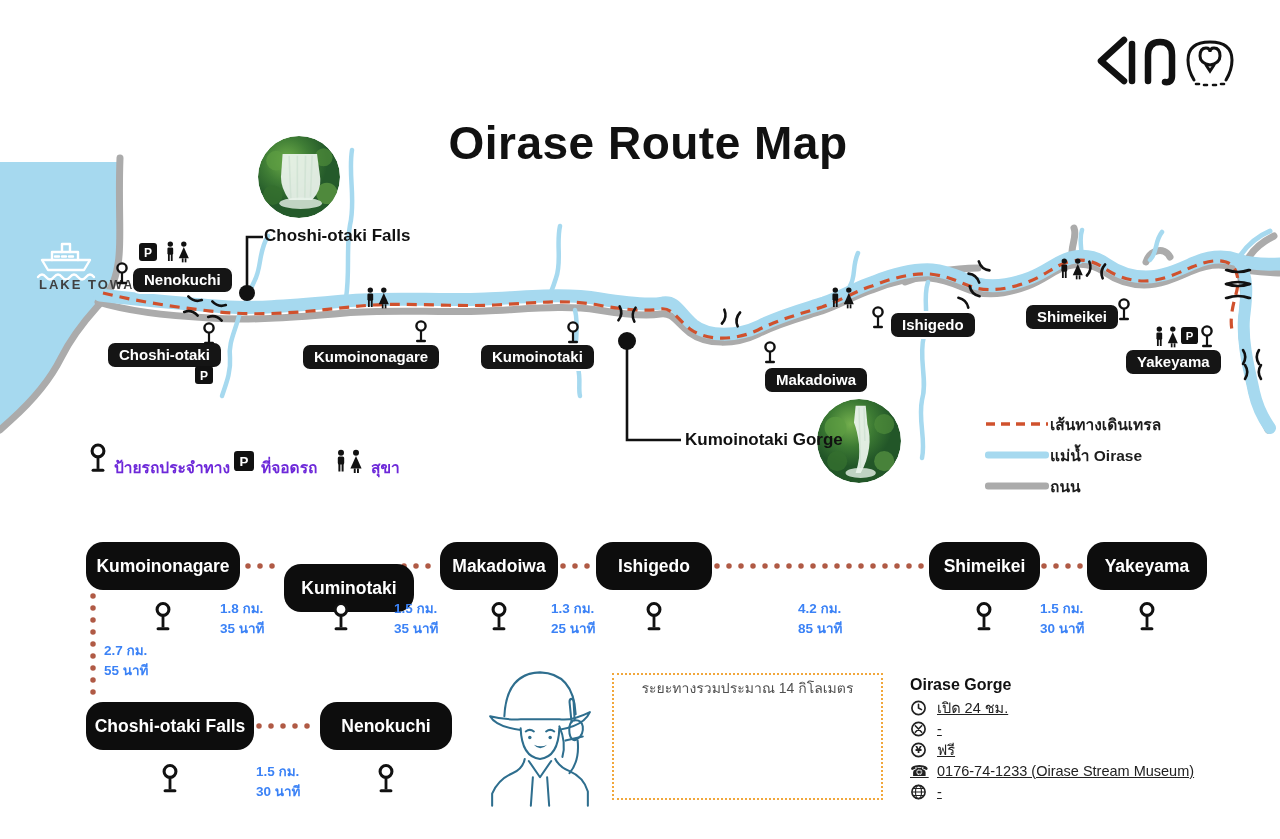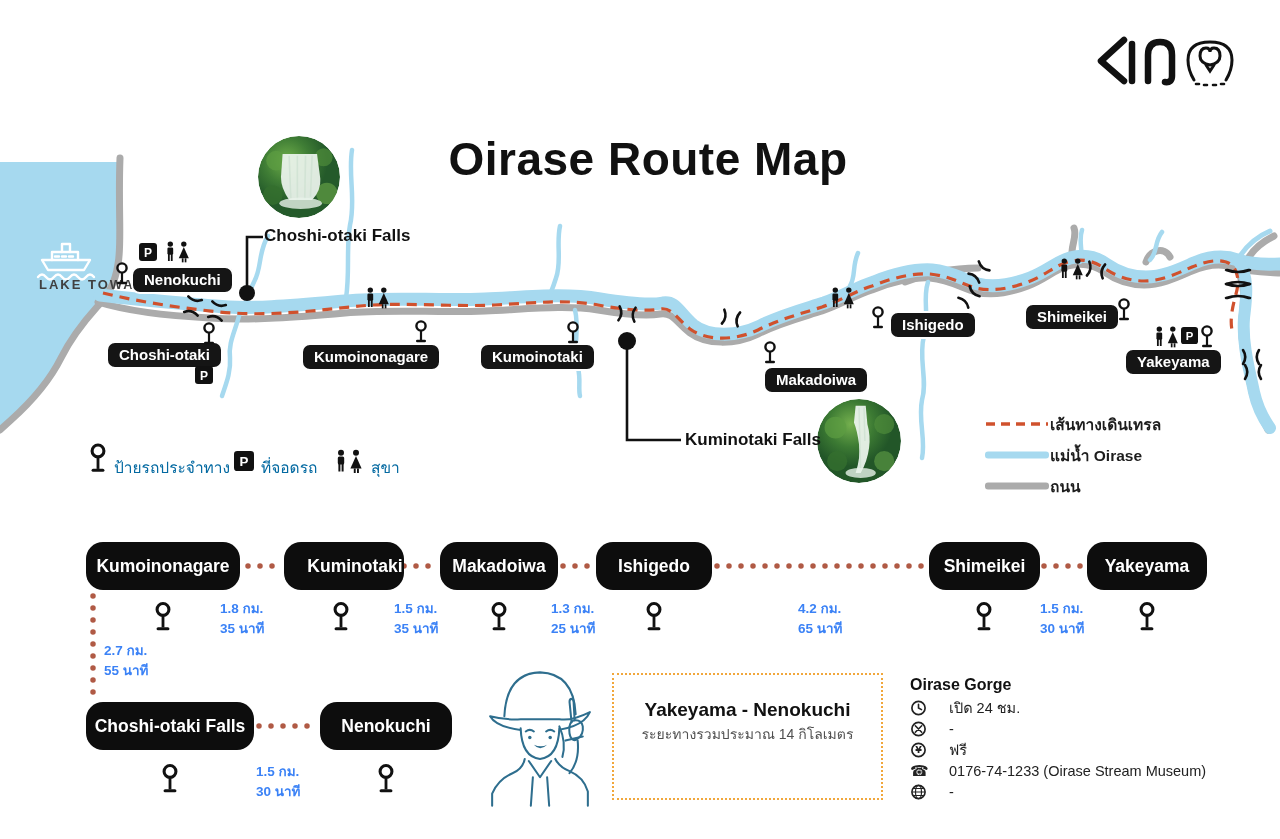--- a/index.html
+++ b/index.html
@@ -1,35 +1,35 @@
 <!DOCTYPE html>
 <html><head>
 <meta charset="utf-8">
 <style>
   html,body{margin:0;padding:0;background:#fff;}
   .canvas{position:relative;width:1280px;height:839px;background:#ffffff;overflow:hidden;
           font-family:"Liberation Sans",sans-serif;color:#1a1a1a;}
   .abs{position:absolute;}
   svg{display:block;}
-  .page-title{left:0;right:0;top:132px;text-align:center;font-size:46px;font-weight:800;letter-spacing:.5px;color:#111;padding-left:16px;}
+  .page-title{left:0;right:0;top:116px;text-align:center;font-size:46px;font-weight:800;letter-spacing:.5px;color:#111;padding-left:16px;}
   .lake-label{color:#404040;font-size:13px;font-weight:700;letter-spacing:2px;padding-left:25px;}
   .pill{background:#151515;color:#fff;font-weight:700;font-size:15px;line-height:1.2;
         padding:3px 11px;border-radius:9px;white-space:nowrap;border:2px solid #fff;}
   .callout-label{font-size:17px;font-weight:700;color:#111;white-space:nowrap;}
   .bpill{background:#0d0d0d;color:#fff;border-radius:17px;height:48px;display:flex;align-items:center;
          justify-content:center;font-weight:700;font-size:17.5px;white-space:nowrap;}
   .dist{font-size:13.5px;font-weight:700;color:#3b82f6;line-height:1.5;white-space:nowrap;}
   .legend-row{display:flex;align-items:center;height:20px;}
   .legend-label{font-size:15.5px;font-weight:700;color:#1d1d1d;white-space:nowrap;}
-  .iconlegend-label{font-size:15.5px;font-weight:400;color:#0369a1;white-space:nowrap;}
+  .iconlegend-label{font-size:15.5px;font-weight:700;color:#6d28d9;white-space:nowrap;}
   .summary-box{border:2px dotted #f1a73c;width:271px;height:127px;box-sizing:border-box;text-align:center;}
   .summary-title{font-size:19px;font-weight:700;margin-top:24px;color:#111;}
   .summary-line{font-size:14px;color:#4f4f4f;line-height:1.6;margin-top:2px;}
   .venue-name{font-size:16px;font-weight:700;color:#111;}
-  .vrow{display:flex;align-items:center;gap:22px;height:21px;font-size:14.5px;color:#222;white-space:nowrap;}
+  .vrow{display:flex;align-items:center;gap:10px;height:21px;font-size:14.5px;color:#222;white-space:nowrap;text-decoration:underline;}
   .vglyph{font-size:15px;line-height:1;width:17px;text-align:center;}
   .photo{border-radius:50%;overflow:hidden;}
 </style>
 </head>
 <body>
 
 <div class="canvas">
 
   <svg class="abs" style="left:0;top:0;" width="1280" height="839" viewBox="0 0 1280 839">
 
@@ -184,21 +184,21 @@
     <circle cx="22" cy="34" r="13" fill="#5d9c41" opacity=".7"></circle>
     <circle cx="80" cy="30" r="12" fill="#4e8c3a" opacity=".7"></circle>
     <circle cx="24" cy="74" r="12" fill="#356f2e" opacity=".8"></circle>
     <circle cx="80" cy="74" r="12" fill="#63a046" opacity=".6"></circle>
     <path d="M46,8 L58,8 L60,30 Q64,44 62,58 Q60,74 52,88 L46,88 Q52,70 50,54 Q48,38 44,28 Z" fill="#eef5ef" opacity=".93"></path>
     <path d="M50,10 L52,86 M56,10 L57,50" stroke="#cfe2d2" stroke-width="1.8" opacity=".8"></path>
     <ellipse cx="52" cy="88" rx="18" ry="6" fill="#e8f2ea" opacity=".8"></ellipse>
   </svg>
 
   <div class="abs callout-label" style="left:264px;top:226px;">Choshi-otaki Falls</div>
-  <div class="abs callout-label" style="left:685px;top:430px;">Kuminotaki Falls</div>
+  <div class="abs callout-label" style="left:685px;top:430px;">Kumoinotaki Gorge</div>
 
   <div class="abs pill" style="left:131px;top:266px;">Nenokuchi</div>
   <div class="abs pill" style="left:106px;top:341px;">Choshi-otaki</div>
   <div class="abs pill" style="left:301px;top:343px;">Kumoinonagare</div>
   <div class="abs pill" style="left:479px;top:343px;">Kumoinotaki</div>
   <div class="abs pill" style="left:763px;top:366px;">Makadoiwa</div>
   <div class="abs pill" style="left:889px;top:311px;">Ishigedo</div>
   <div class="abs pill" style="left:1024px;top:303px;">Shimeikei</div>
   <div class="abs pill" style="left:1124px;top:348px;">Yakeyama</div>
 
@@ -343,21 +343,21 @@
       <rect x="4.4" y="14" width="2" height="8"></rect>
       <rect x="7.6" y="14" width="2" height="8"></rect>
       <circle cx="22" cy="3.2" r="3"></circle>
       <path d="M22,6.5 L16.4,19 H27.6 Z"></path>
       <rect x="19.8" y="19" width="1.9" height="4.5"></rect>
       <rect x="23" y="19" width="1.9" height="4.5"></rect>
     </svg>
   <div class="abs iconlegend-label" style="left:371px;top:455px;">สุขา</div>
 
   <div class="abs bpill" style="left:86px;top:542px;width:154px;">Kumoinonagare</div>
-  <div class="abs bpill" style="left:284px;top:542px;width:98px;padding-left:22px;">Kuminotaki</div>
+  <div class="abs bpill" style="left:284px;top:564px;width:130px;">Kuminotaki</div>
   <div class="abs bpill" style="left:440px;top:542px;width:118px;">Makadoiwa</div>
   <div class="abs bpill" style="left:596px;top:542px;width:116px;">Ishigedo</div>
   <div class="abs bpill" style="left:929px;top:542px;width:111px;">Shimeikei</div>
   <div class="abs bpill" style="left:1087px;top:542px;width:120px;">Yakeyama</div>
 
   <svg class="abs" style="left:154px;top:600px;" width="18" height="33" viewBox="0 0 14 23">
       <circle cx="7" cy="6" r="4.6" fill="#fff" stroke="#111" stroke-width="2.4"></circle>
       <path d="M7,10.6 V20" stroke="#111" stroke-width="2.2"></path>
       <path d="M3.2,21 H10.8" stroke="#111" stroke-width="2.4" stroke-linecap="round"></path>
     </svg>
@@ -394,21 +394,21 @@
   <div class="abs dist" style="left:394px;top:599px;">
     <div>1.5 กม.</div>
     <div>35 นาที</div>
   </div>
   <div class="abs dist" style="left:551px;top:599px;">
     <div>1.3 กม.</div>
     <div>25 นาที</div>
   </div>
   <div class="abs dist" style="left:798px;top:599px;">
     <div>4.2 กม.</div>
-    <div>65 นาที</div>
+    <div>85 นาที</div>
   </div>
   <div class="abs dist" style="left:1040px;top:599px;">
     <div>1.5 กม.</div>
     <div>30 นาที</div>
   </div>
 
   <div class="abs dist" style="left:104px;top:641px;">
     <div>2.7 กม.</div>
     <div>55 นาที</div>
   </div>
@@ -443,21 +443,20 @@
     <path d="M70,94 Q74,102 84,106 Q98,112 102,126 L102,140"></path>
     <path d="M44,96 L55,112 L66,96"></path>
     <path d="M84,108 Q94,96 92,76"></path>
     <path d="M92,74 Q98,70 97,62 Q96,56 90,56 Q85,56 84,62 Q83,70 86,74 Q89,77 92,74 Z"></path>
     <path d="M86,58 L84,38 Q84,35 86,35 Q88,35 88,38 L89,56"></path>
     <path d="M80,76 L97,72"></path>
     <path d="M48,112 L46,140 M62,112 L64,140"></path>
   </svg>
 
   <div class="abs summary-box" style="left:612px;top:673px;">
-    <div class="summary-title">Yakeyama - Nenokuchi</div>
     <div class="summary-line">ระยะทางรวมประมาณ 14 กิโลเมตร</div>
   </div>
 
   <div class="abs venue-name" style="left:910px;top:676px;">Oirase Gorge</div>
   <div class="abs vrow" style="left:910px;top:697px;">
     <svg class="vglyph" width="16" height="16" viewBox="0 0 16 16">
         <circle cx="8" cy="8" r="6.6" fill="none" stroke="#222" stroke-width="1.7"></circle>
         <path d="M8,4.2 V8 L11,9.6" fill="none" stroke="#222" stroke-width="1.6" stroke-linecap="round"></path>
       </svg>
     <span>เปิด 24 ชม.</span>

